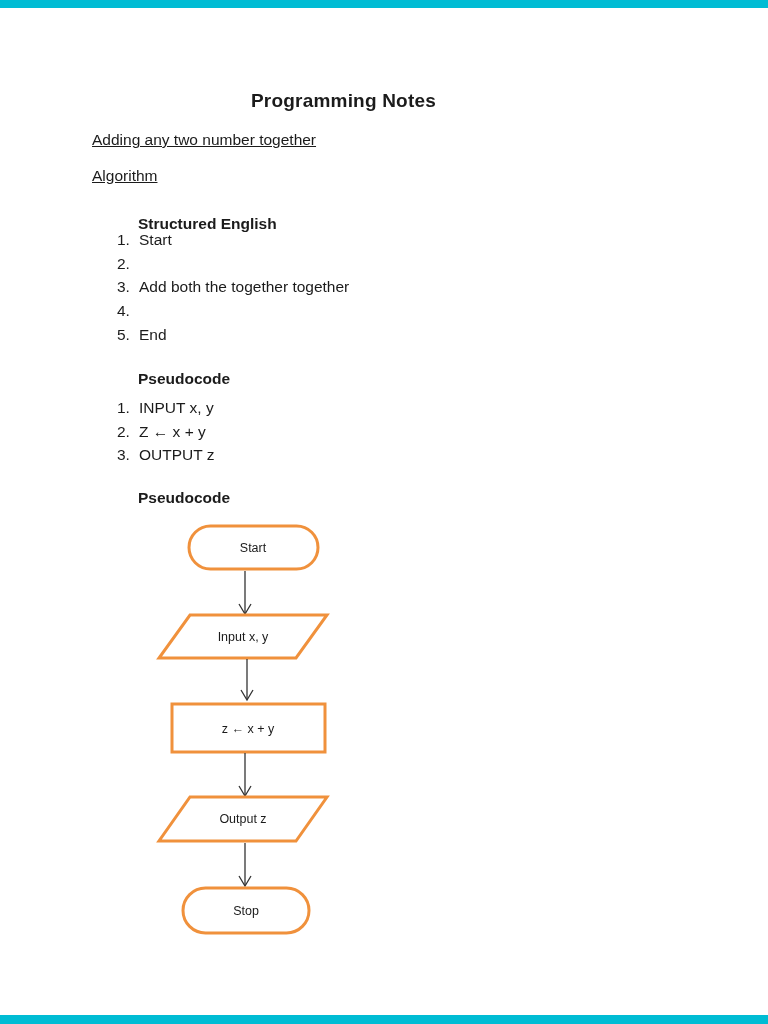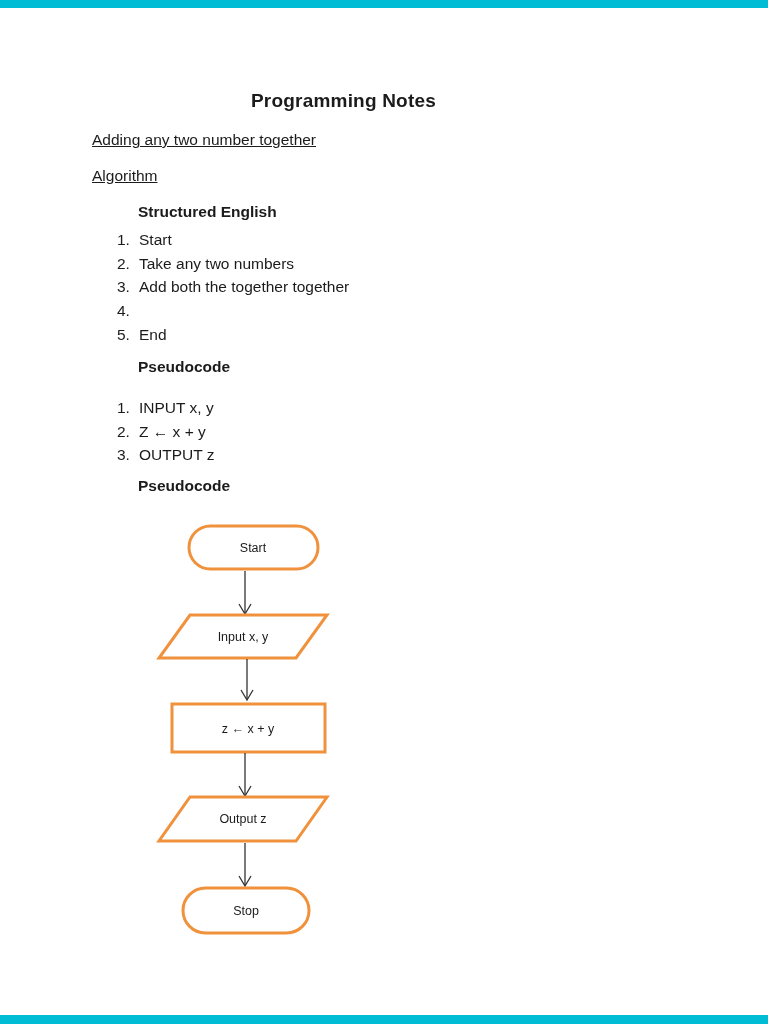--- a/index.html
+++ b/index.html
@@ -7,21 +7,21 @@
     width:768px;height:1024px;background:#ffffff;position:relative;overflow:hidden;
     font-family:"Liberation Sans",sans-serif;color:#1b1b1b;
   }
   .abs{position:absolute;}
   .edge-bar{left:0;width:768px;background:#00bcd4;}
   .edge-bar.top{top:0;height:8px;}
   .edge-bar.bottom{top:1015px;height:9px;}
   .doc-title{top:90px;left:0;width:687px;text-align:center;font-size:19px;font-weight:bold;letter-spacing:.2px;}
   .subtitle{top:131px;left:92px;font-size:15.5px;text-decoration:underline;}
   .algo-head{top:167px;left:92px;font-size:15.5px;font-weight:normal;text-decoration:underline;}
-  .subhead{left:138px;font-size:15.5px;font-weight:bold;}
+  .subhead{left:138px;font-size:15.5px;font-weight:bold;margin-top:12px;}
   .se-head{top:203px;}
   .pc-head{top:358px;text-align:right;}
   .fc-head{top:477px;}
   .list{left:117px;font-size:15.5px;line-height:23.7px;}
   .se-list{top:228px;}
   .pc-list{top:396px;}
   .li{display:flex;}
   .li .num{width:22px;flex:0 0 22px;}
   .flowchart{left:140px;top:505px;width:220px;height:440px;}
   .flowchart .shape{fill:#ffffff;stroke:#f0913c;stroke-width:3;}
@@ -39,21 +39,20 @@
 <div class="abs algo-head">Algorithm</div>
 
 <div class="abs subhead se-head">Structured English</div>
 <div class="abs list se-list">
   <div class="li">
     <span class="num">1.</span>
     <span>Start</span>
   </div>
   <div class="li">
     <span class="num">2.</span>
-    <span>Take any two numbers</span>
   </div>
   <div class="li">
     <span class="num">3.</span>
     <span>Add both the together together</span>
   </div>
   <div class="li">
     <span class="num">4.</span>
   </div>
   <div class="li">
     <span class="num">5.</span>

